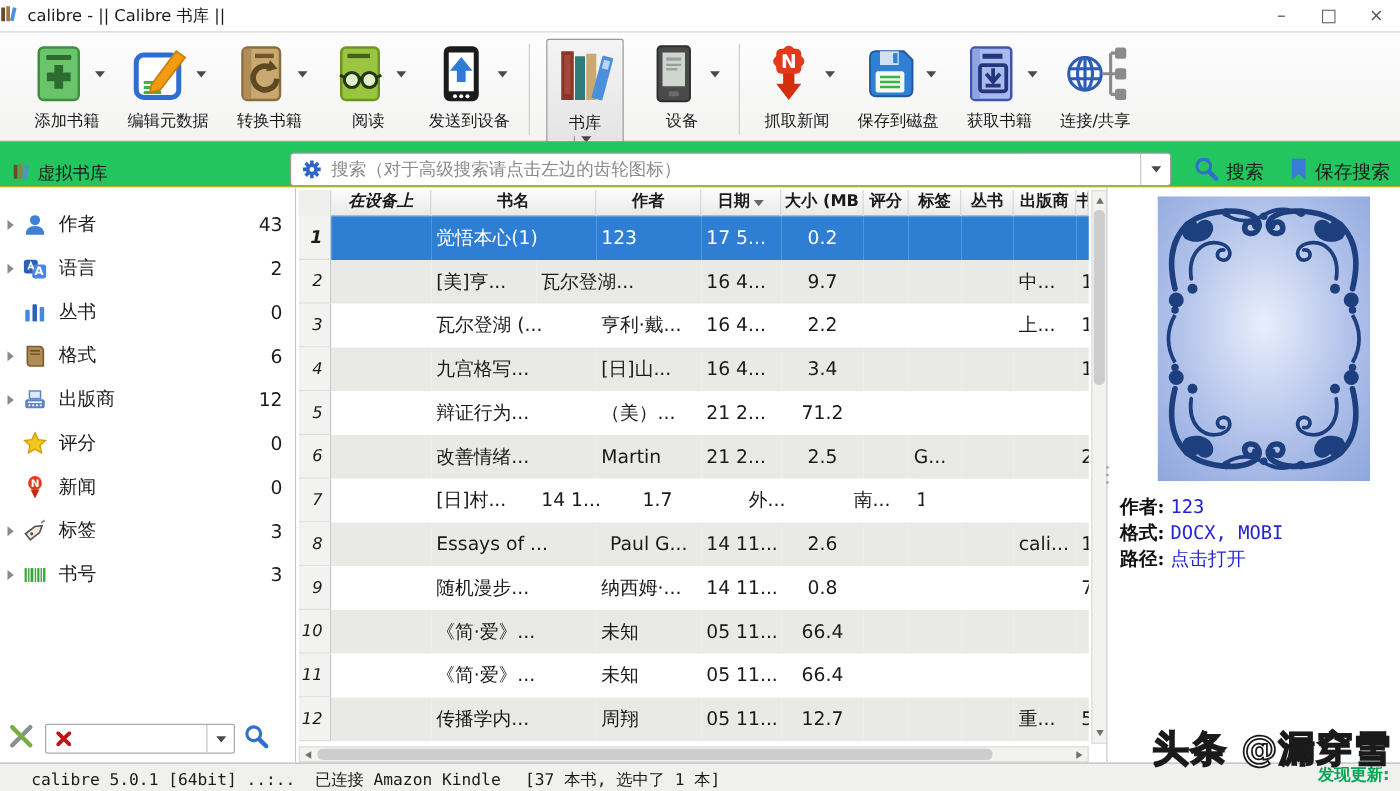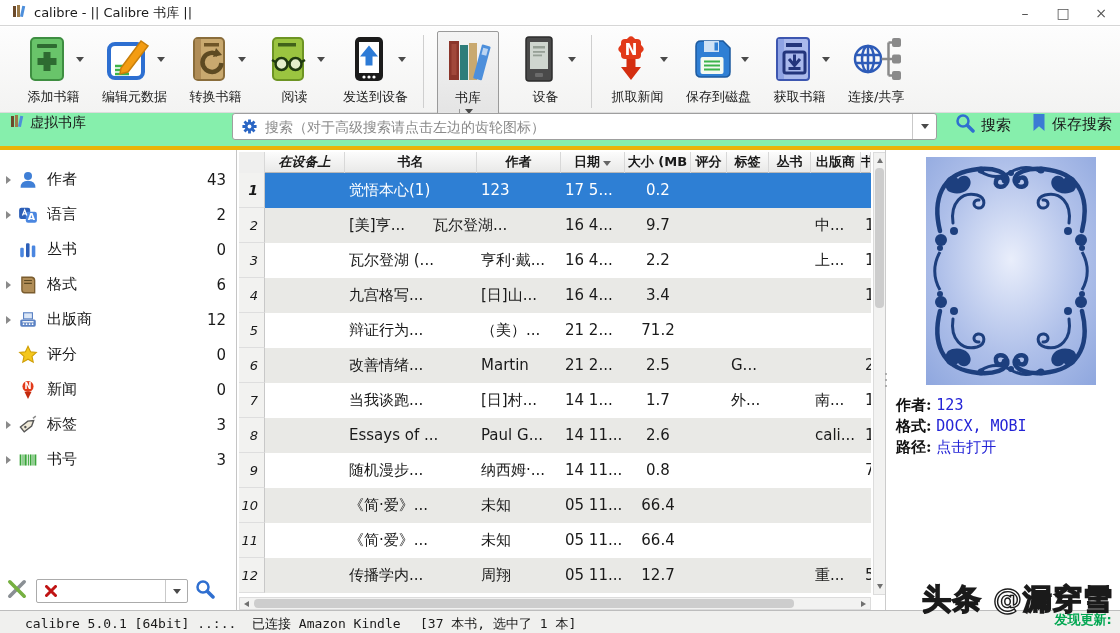--- a/index.html
+++ b/index.html
@@ -1,39 +1,39 @@
 <!DOCTYPE html>
 <html><head>
 <meta charset="utf-8">
 <style>
   * { box-sizing: border-box; margin:0; padding:0; }
   html,body { width:1120px; height:633px; overflow:hidden; }
   body { font-family:"DejaVu Sans","Liberation Sans",sans-serif; background:#fff; position:relative; color:#1a1a1a; }
   .app { position:absolute; inset:0; background:#fff; }
 
   
-  .titlebar { position:absolute; top:0; left:0; right:0; height:26px; background:#fff; border-bottom:1px solid #d6d6d6; display:flex; align-items:center; padding-left:12px; }
+  .titlebar { position:absolute; top:0; left:0; right:0; height:26px; background:#fff; border-bottom:1px solid #d6d6d6; display:flex; align-items:center; padding-left:0; }
   .titlebar .title { font-size:13px; margin-left:6px; }
   .wincontrols { position:absolute; right:0; top:0; height:26px; display:flex; }
   .winbtn { width:38px; height:26px; display:flex; align-items:center; justify-content:center; font-size:14px; color:#555; }
 
   
   .toolbar { position:absolute; top:27px; left:0; right:0; height:86px; background:linear-gradient(#fdfdfd,#f3f3f2); border-bottom:1px solid #dcdcdc; display:flex; align-items:flex-start; padding:4px 0 0 14px; }
   .tb-item { display:flex; flex-direction:column; align-items:center; margin:0 7px; padding:2px 2px; }
   .tb-ic { display:flex; align-items:center; gap:5px; height:52px; }
   .tb-label { font-size:13px; margin-top:3px; white-space:nowrap; }
   .caret { width:0; height:0; border-left:4px solid transparent; border-right:4px solid transparent; border-top:5px solid #4a4a4a; display:inline-block; }
   .tsep { width:1px; align-self:stretch; background:#cfcfcf; margin:4px 6px; }
   .tb-item.selected { flex-direction:column; border:1px solid #9a9a9a; border-radius:2px; background:linear-gradient(#f4f4f4,#e4e4e4); padding:0; margin:0 7px;justify-content:center; }
   .tb-item.selected .selcol { display:flex; flex-direction:column; align-items:center; padding:2px 6px; }
   .dd-seg { border-left:1px solid #9a9a9a; display:flex; align-items:center; padding:0 5px; }
   .tb-icon svg { display:block; }
 
   
-  .searchrow { position:absolute; top:113px; left:0; right:0; height:37px; background:#86efac; display:flex; align-items:flex-start; border-bottom:4px solid #eab308; }
+  .searchrow { position:absolute; top:113px; left:0; right:0; height:37px; background:#22c55e; display:flex; align-items:flex-end; border-bottom:1px solid #eab308; }
   .vl { display:flex; align-items:center; gap:5px; margin-left:10px; font-size:14px; }
   .searchbox { position:absolute; left:232px; width:705px; height:27px; background:#fff; border:1px solid #9f9f9f; border-radius:3px; display:flex; align-items:center; }
   .searchbox input { flex:1; border:none; outline:none; font-size:14px; color:#333; background:transparent; font-family:inherit; }
   .searchbox input::placeholder { color:#8a8a8a; }
   .gear { margin:0 7px 0 8px; display:flex; }
   .sdd { width:24px; align-self:stretch; display:flex; align-items:center; justify-content:center; border-left:1px solid #c9c9c9; }
   .search-btn, .save-search { display:flex; align-items:center; gap:6px; font-size:15px; cursor:default; position:absolute; }
   .search-btn { left:955px; }
   .save-search { left:1032px; }
 
@@ -615,35 +615,34 @@
               <div class="cell c" style="width: 66px;">2.5</div>
               <div class="cell c" style="width: 36px;"></div>
               <div class="cell l" style="width: 42px;">G...</div>
               <div class="cell c" style="width: 42px;"></div>
               <div class="cell l" style="width: 50px;"></div>
               <div class="cell l" style="width: 10px;">2</div>
             </div>
             <div class="trow">
               <div class="rn" style="width: 26px;">7</div>
               <div class="cell l" style="width: 80px;"></div>
-              <div class="cell l" style="width: 132px;">当我谈跑...</div>
               <div class="cell l" style="width: 84px;">[日]村...</div>
               <div class="cell l" style="width: 64px;">14 1...</div>
               <div class="cell c" style="width: 66px;">1.7</div>
               <div class="cell c" style="width: 36px;"></div>
               <div class="cell l" style="width: 42px;">外...</div>
               <div class="cell c" style="width: 42px;"></div>
               <div class="cell l" style="width: 50px;">南...</div>
               <div class="cell l" style="width: 10px;">1</div>
             </div>
             <div class="trow alt">
               <div class="rn" style="width: 26px;">8</div>
               <div class="cell l" style="width: 80px;"></div>
               <div class="cell l" style="width: 132px;">Essays of ...</div>
-              <div class="cell l" style="width: 84px;">Paul G...</div>
+              <div class="cell l" style="width: 84px; text-align: center;">Paul G...</div>
               <div class="cell l" style="width: 64px;">14 11...</div>
               <div class="cell c" style="width: 66px;">2.6</div>
               <div class="cell c" style="width: 36px;"></div>
               <div class="cell l" style="width: 42px;"></div>
               <div class="cell c" style="width: 42px;"></div>
               <div class="cell l" style="width: 50px;">cali...</div>
               <div class="cell l" style="width: 10px;">1</div>
             </div>
             <div class="trow">
               <div class="rn" style="width: 26px;">9</div>

